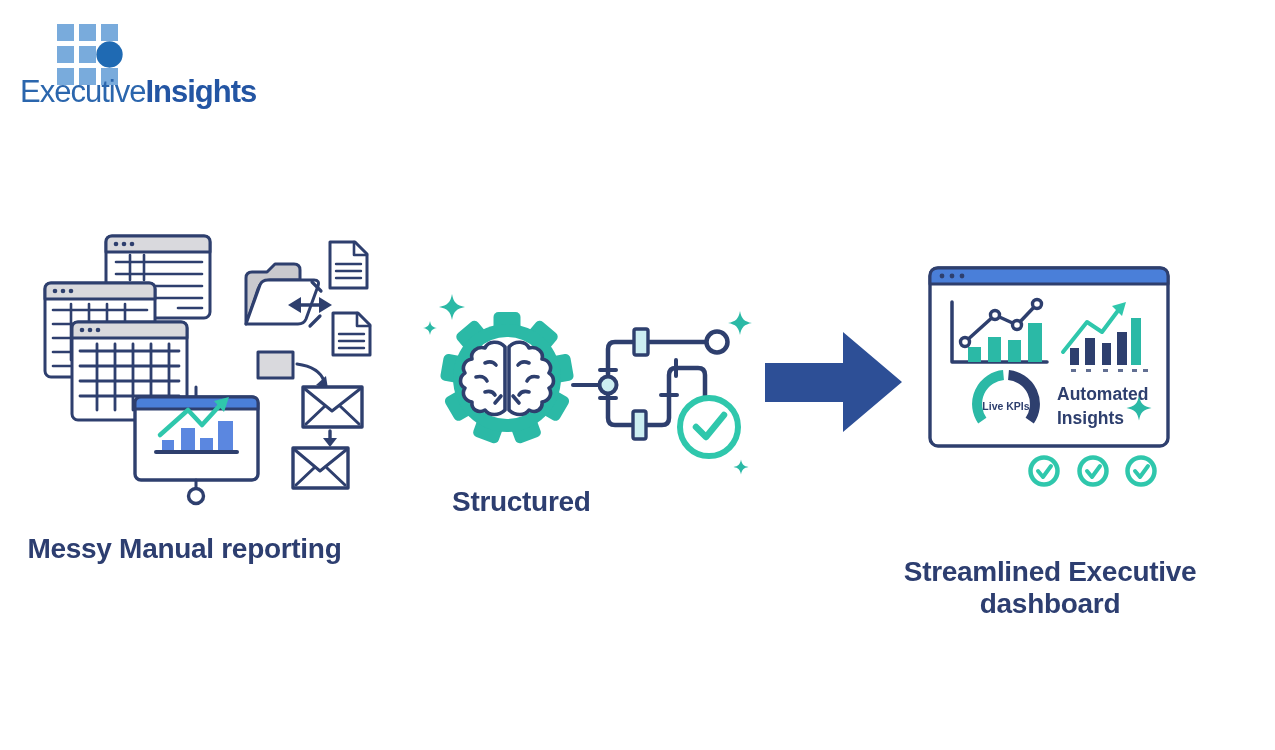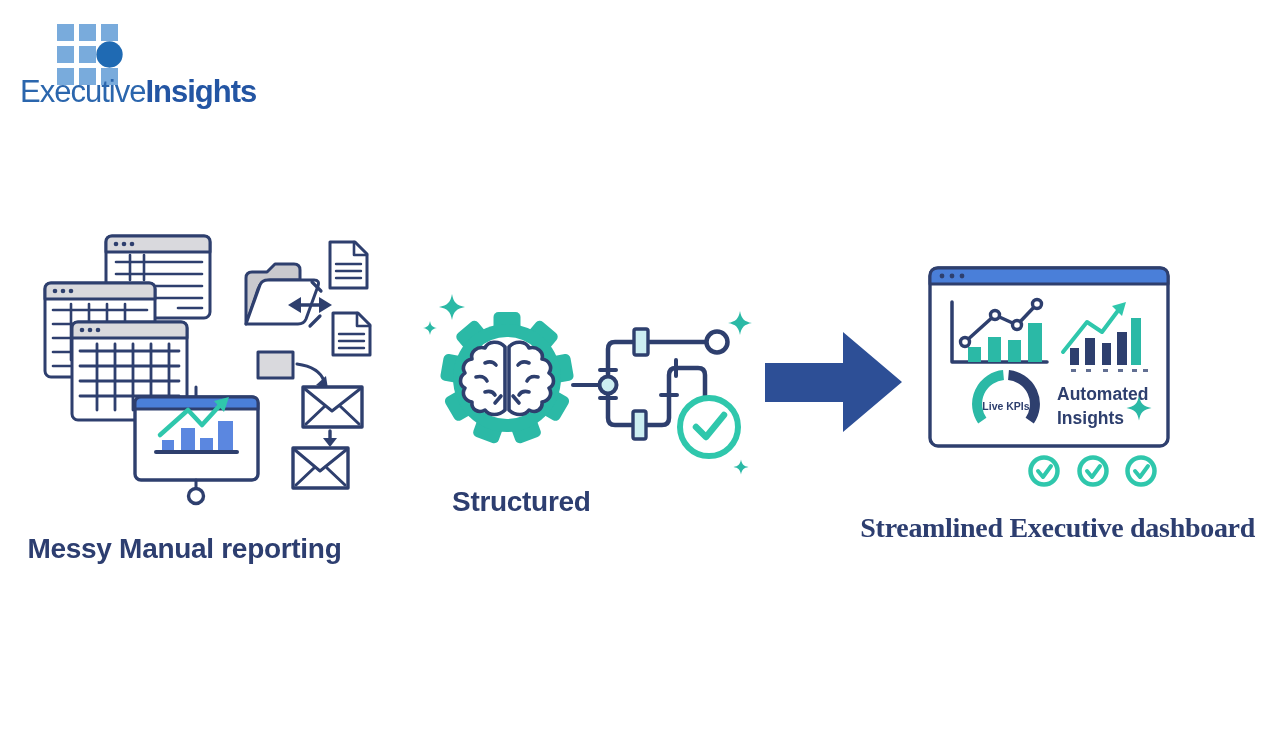--- a/index.html
+++ b/index.html
@@ -31,21 +31,21 @@
   .logo-text{left:20px;top:74px;position:absolute;font-size:31px;letter-spacing:-1px;
              white-space:nowrap;}
   .logo-text .lt1{color:var(--logoText1);font-weight:400;}
   .logo-text .lt2{color:var(--logoText2);font-weight:700;}
 
   
   .stage-label{position:absolute;color:var(--text);font-weight:700;font-size:28px;
                letter-spacing:-0.3px;}
   .label1{left:12px;top:533px;width:345px;text-align:center;}
   .label2{left:452px;top:487px;line-height:30px;text-align:left;}
-  .label3{left:845px;top:512px;width:410px;text-align:right;font-family:Liberation Serif, serif;}
+  .label3{left:845px;top:556px;width:410px;text-align:center;}
 
   svg text{font-family:"Liberation Sans",sans-serif;font-weight:700;fill:var(--navy);}
 </style>
 </head>
 <body>
 
 <div>
   <div class="logo-mark">
     <div class="logo-sq"></div>
     <div class="logo-sq"></div>

